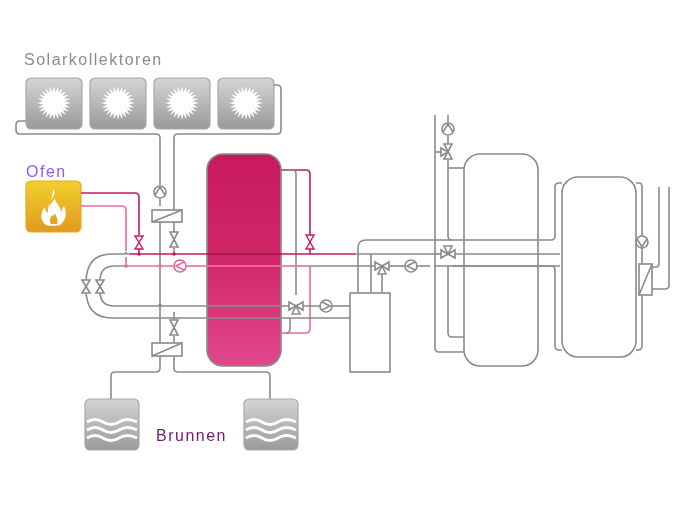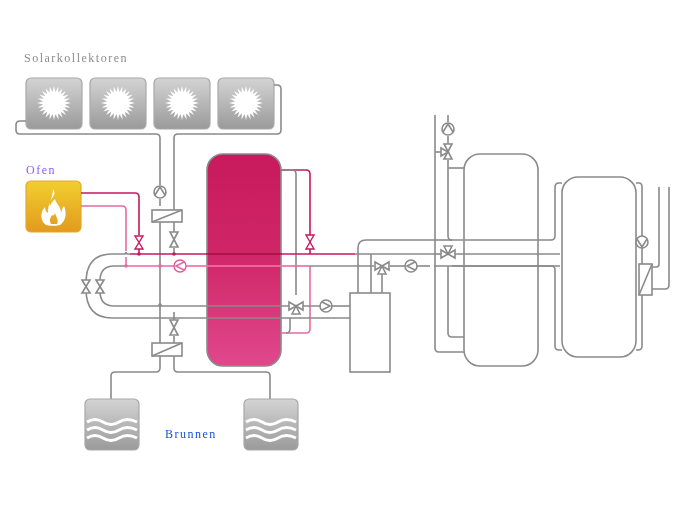--- a/index.html
+++ b/index.html
@@ -1,21 +1,21 @@
 <!DOCTYPE html>
 <html><head>
 <meta charset="utf-8">
 <style>
   html, body { margin:0; padding:0; background:#ffffff; }
   body { width:689px; height:515px; position:relative; overflow:hidden; font-family:"DejaVu Sans", sans-serif; }
   #diagram { position:absolute; left:0; top:0; width:689px; height:515px; }
-  .label { position:absolute; font-size:12px; letter-spacing:1.5px; font-family:Liberation Serif, serif; }
+  .label { position:absolute; font-size:16px; letter-spacing:1.5px; font-family:Liberation Sans, sans-serif; }
   #lbl-solar { left:24px; top:51px; color:#8c8c8c; }
   #lbl-ofen { left:26px; top:163px; color:#8b5cf6; }
-  #lbl-brunnen { left:165px; top:427px; color:#1d4ed8; }
+  #lbl-brunnen { left:156px; top:427px; color:#701a75; }
   .g { stroke:#8a8a8a; stroke-width:1.6; fill:none; }
   .gf { stroke:#8a8a8a; stroke-width:1.6; fill:#ffffff; }
   .pd { stroke:#c8175f; stroke-width:1.6; fill:none; }
   .pl { stroke:#e86aa4; stroke-width:1.6; fill:none; }
   .pdf { stroke:#c8175f; stroke-width:1.4; fill:#ffffff; }
   .plf { stroke:#e8559a; stroke-width:1.4; fill:#ffffff; }
 </style>
 </head>
 <body>
 

